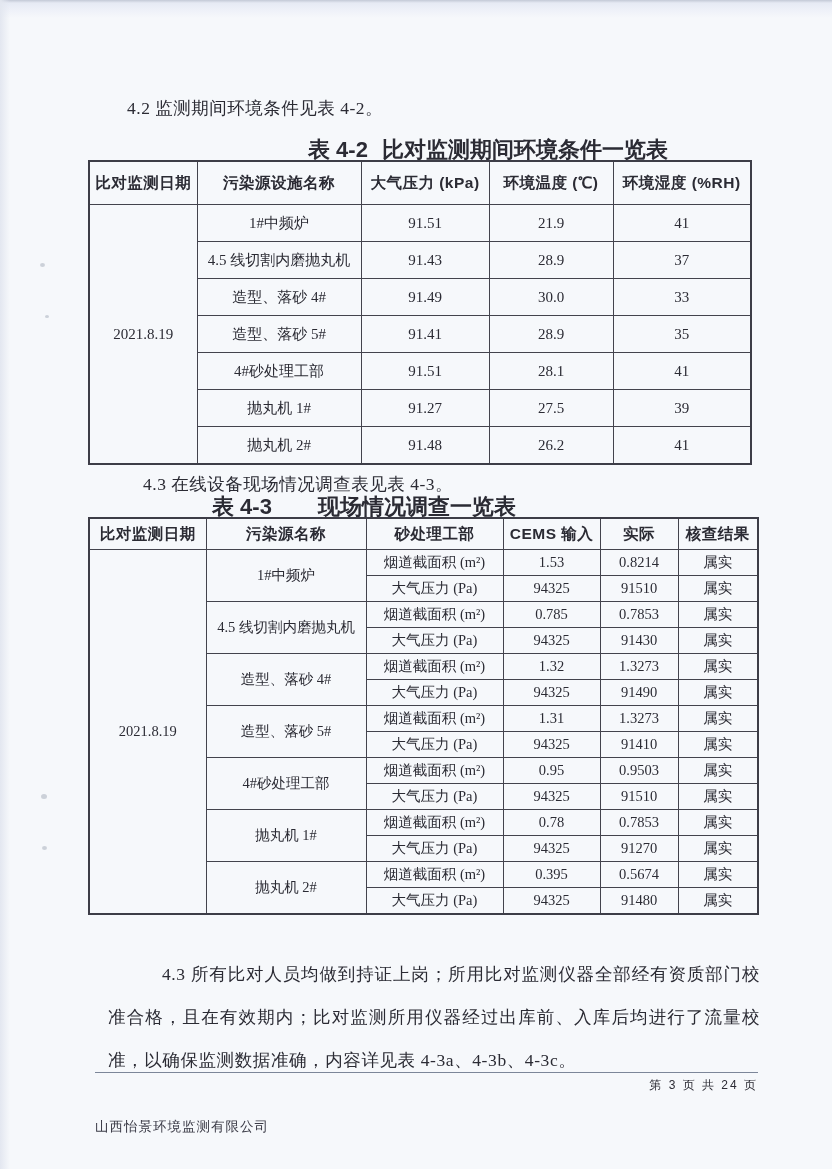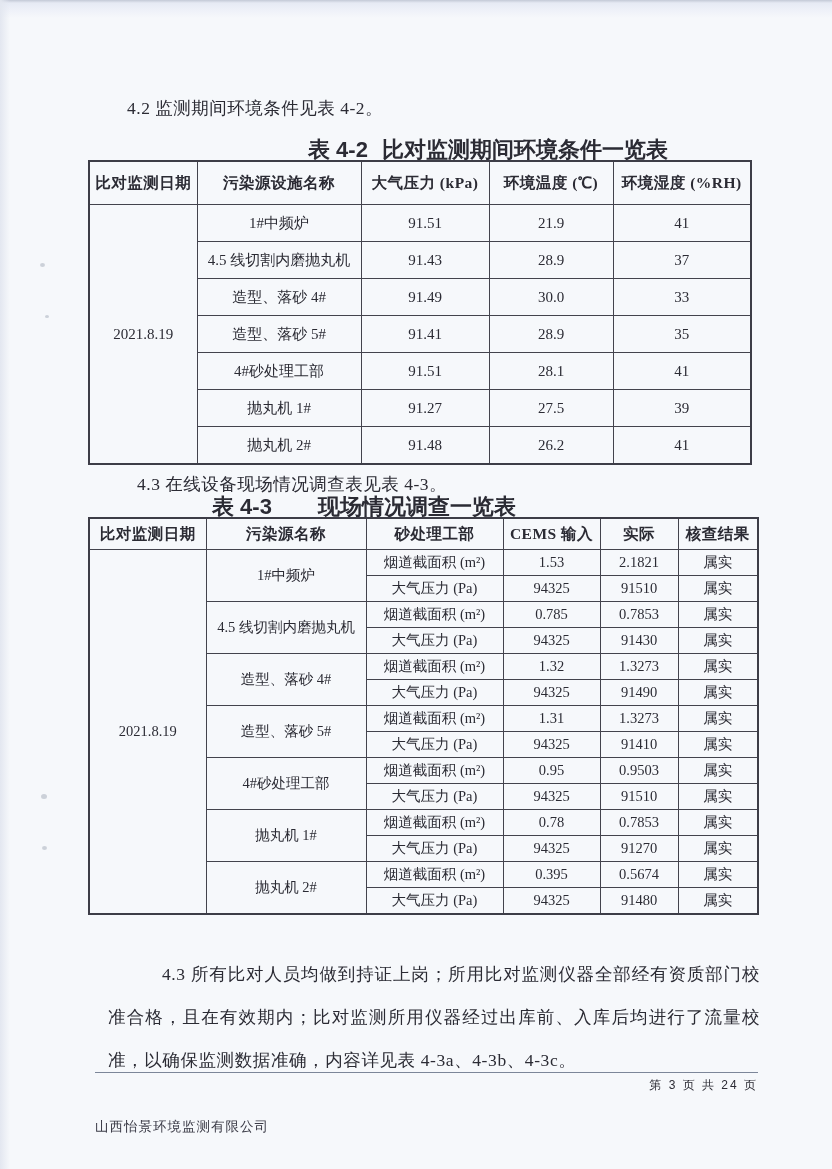--- a/index.html
+++ b/index.html
@@ -14,21 +14,21 @@
   .scan-left{position:absolute;top:0;left:0;bottom:0;width:10px;
     background:linear-gradient(90deg,#e3e7f0 0,rgba(246,248,251,0) 10px);}
   .speck{position:absolute;background:#aab0bd;border-radius:50%;opacity:.55;}
   .sec{position:absolute;font-size:17.5px;letter-spacing:.5px;white-space:nowrap;margin:0;}
   .cap{position:absolute;font-size:22px;font-weight:700;white-space:nowrap;
     font-family:"Liberation Sans","DejaVu Sans",sans-serif;}
   table{border-collapse:collapse;table-layout:fixed;position:absolute;
     border:2px solid #3d3d47;}
   th,td{border:1.6px solid #43434d;text-align:center;vertical-align:middle;
     padding:0 3px;overflow:hidden;}
-  th{font-weight:700;font-size:15.5px;font-family:Liberation Serif, serif;letter-spacing:.5px;}
+  th{font-weight:700;font-size:15.5px;font-family:Liberation Sans, sans-serif;letter-spacing:.5px;}
   td{font-size:15px;}
   .t2{left:88px;top:160px;width:662px;}
   .t2 th{height:42px;}
   .t2 td{height:36px;}
   .t3{left:88px;top:517px;width:669px;}
   .t3 th{height:30px;}
   .t3 td{height:25px;font-size:14.5px;}
   .para{position:absolute;left:108px;top:953px;width:652px;margin:0;
     font-size:17.5px;line-height:43px;text-align:justify;text-indent:54px;letter-spacing:.6px;}
   .footer-rule{position:absolute;left:95px;top:1072px;width:663px;height:0;
@@ -109,21 +109,21 @@
     </tr>
     <tr>
       <td>抛丸机 2#</td>
       <td>91.48</td>
       <td>26.2</td>
       <td>41</td>
     </tr>
   </tbody>
 </table>
 
-<p class="sec" style="left:137px;top:472px;">4.3 在线设备现场情况调查表见表 4-3。</p>
+<p class="sec" style="left:143px;top:472px;">4.3 在线设备现场情况调查表见表 4-3。</p>
 
 <span class="cap" style="left:212px;top:492px;">表 4-3</span>
 <span class="cap" style="left:318px;top:492px;">现场情况调查一览表</span>
 
 <table class="t3">
   <colgroup>
     <col style="width:117px">
       <col style="width:160px">
       <col style="width:137px">
       <col style="width:97px">
@@ -139,21 +139,21 @@
       <th>实际</th>
       <th>核查结果</th>
     </tr>
   </thead>
   <tbody>
     <tr>
       <td rowspan="14">2021.8.19</td>
       <td rowspan="2">1#中频炉</td>
       <td>烟道截面积 (m²)</td>
       <td>1.53</td>
-      <td>2.1821</td>
+      <td>0.8214</td>
       <td>属实</td>
     </tr>
     <tr>
       <td>大气压力 (Pa)</td>
       <td>94325</td>
       <td>91510</td>
       <td>属实</td>
     </tr>
     <tr>
       <td rowspan="2">4.5 线切割内磨抛丸机</td>

